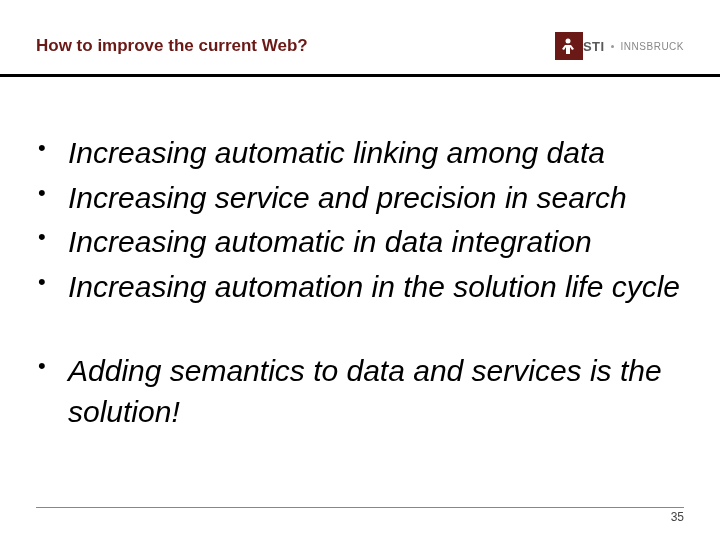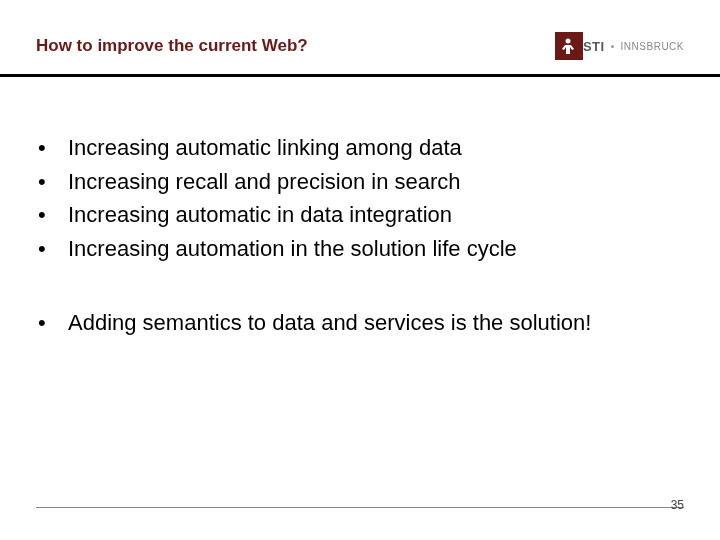--- a/index.html
+++ b/index.html
@@ -72,37 +72,38 @@
     }
     .bullet-mark {
       width: 32px;
       font-size: 22px;
       color: #000;
       line-height: 1.35;
       text-align: left;
       padding-left: 2px;
     }
     .bullet-text {
-      font-size: 22px;
+      font-size: 30px;
       color: #000;
       line-height: 1.35;
       flex: 1;
+      font-style: italic;
     }
     .footer-line {
       position: absolute;
       left: 36px;
       right: 36px;
       bottom: 32px;
       height: 1px;
       background: #888;
     }
     .page-num {
       position: absolute;
       right: 36px;
-      bottom: 28px;
+      bottom: 16px;
       font-size: 12px;
       color: #444;
     }
   </style>
 </head>
 <body>
 
 <div class="header">
   <div class="title">How to improve the current Web?</div>
   <div class="logo-area">
@@ -123,21 +124,21 @@
 <div class="divider"></div>
 
 <div class="content">
   <div class="bullet-group">
     <div class="bullet-row">
       <div class="bullet-mark">•</div>
       <div class="bullet-text">Increasing automatic linking among data</div>
     </div>
     <div class="bullet-row">
       <div class="bullet-mark">•</div>
-      <div class="bullet-text">Increasing recall and precision in search</div>
+      <div class="bullet-text">Increasing service and precision in search</div>
     </div>
     <div class="bullet-row">
       <div class="bullet-mark">•</div>
       <div class="bullet-text">Increasing automatic in data integration</div>
     </div>
     <div class="bullet-row">
       <div class="bullet-mark">•</div>
       <div class="bullet-text">Increasing automation in the solution life cycle</div>
     </div>
   </div>

